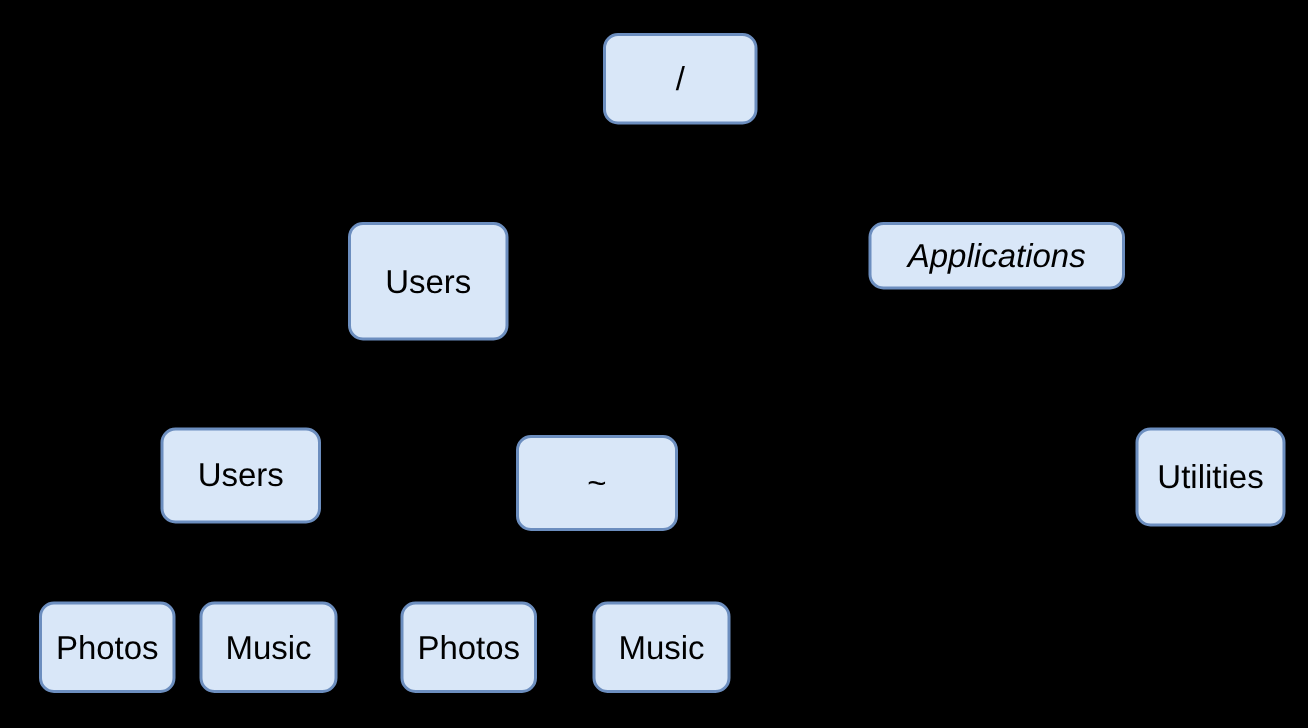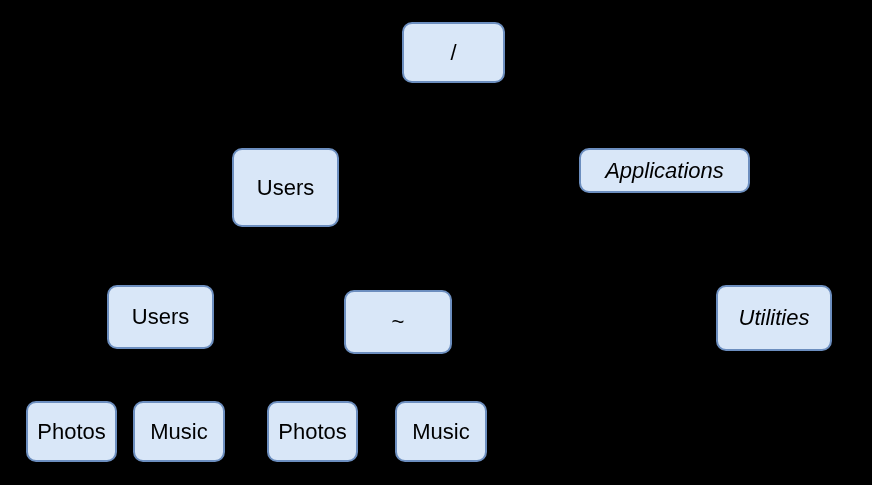--- a/index.html
+++ b/index.html
@@ -35,21 +35,21 @@
     line-height: 1;
     white-space: nowrap;
   }
   
   .n-root          { left: 402px; top:  22px; width: 103px; height: 61px; }
   .n-users         { left: 232px; top: 148px; width: 107px; height: 79px; border-radius: 10px; }
   .n-applications  { left: 579px; top: 148px; width: 171px; height: 45px; font-style: italic; }
   .n-roger         { left: 107px; top: 285px; width: 107px; height: 64px; }
   .n-home          { left: 344px; top: 290px; width: 108px; height: 64px; }
   .n-games         { left: 543px; top: 285px; width: 108px; height: 66px; }
-  .n-utilities     { left: 716px; top: 285px; width: 116px; height: 66px; font-style: italic; }
+  .n-utilities     { left: 757px; top: 285px; width: 100px; height: 66px; }
   .n-roger-photos  { left:  26px; top: 401px; width:  91px; height: 61px; }
   .n-roger-music   { left: 133px; top: 401px; width:  92px; height: 61px; }
   .n-home-photos   { left: 267px; top: 401px; width:  91px; height: 61px; }
   .n-home-music    { left: 395px; top: 401px; width:  92px; height: 61px; }
 </style>
 </head>
 <body>
 
 <div class="canvas">
   <div class="node n-root">/</div>

